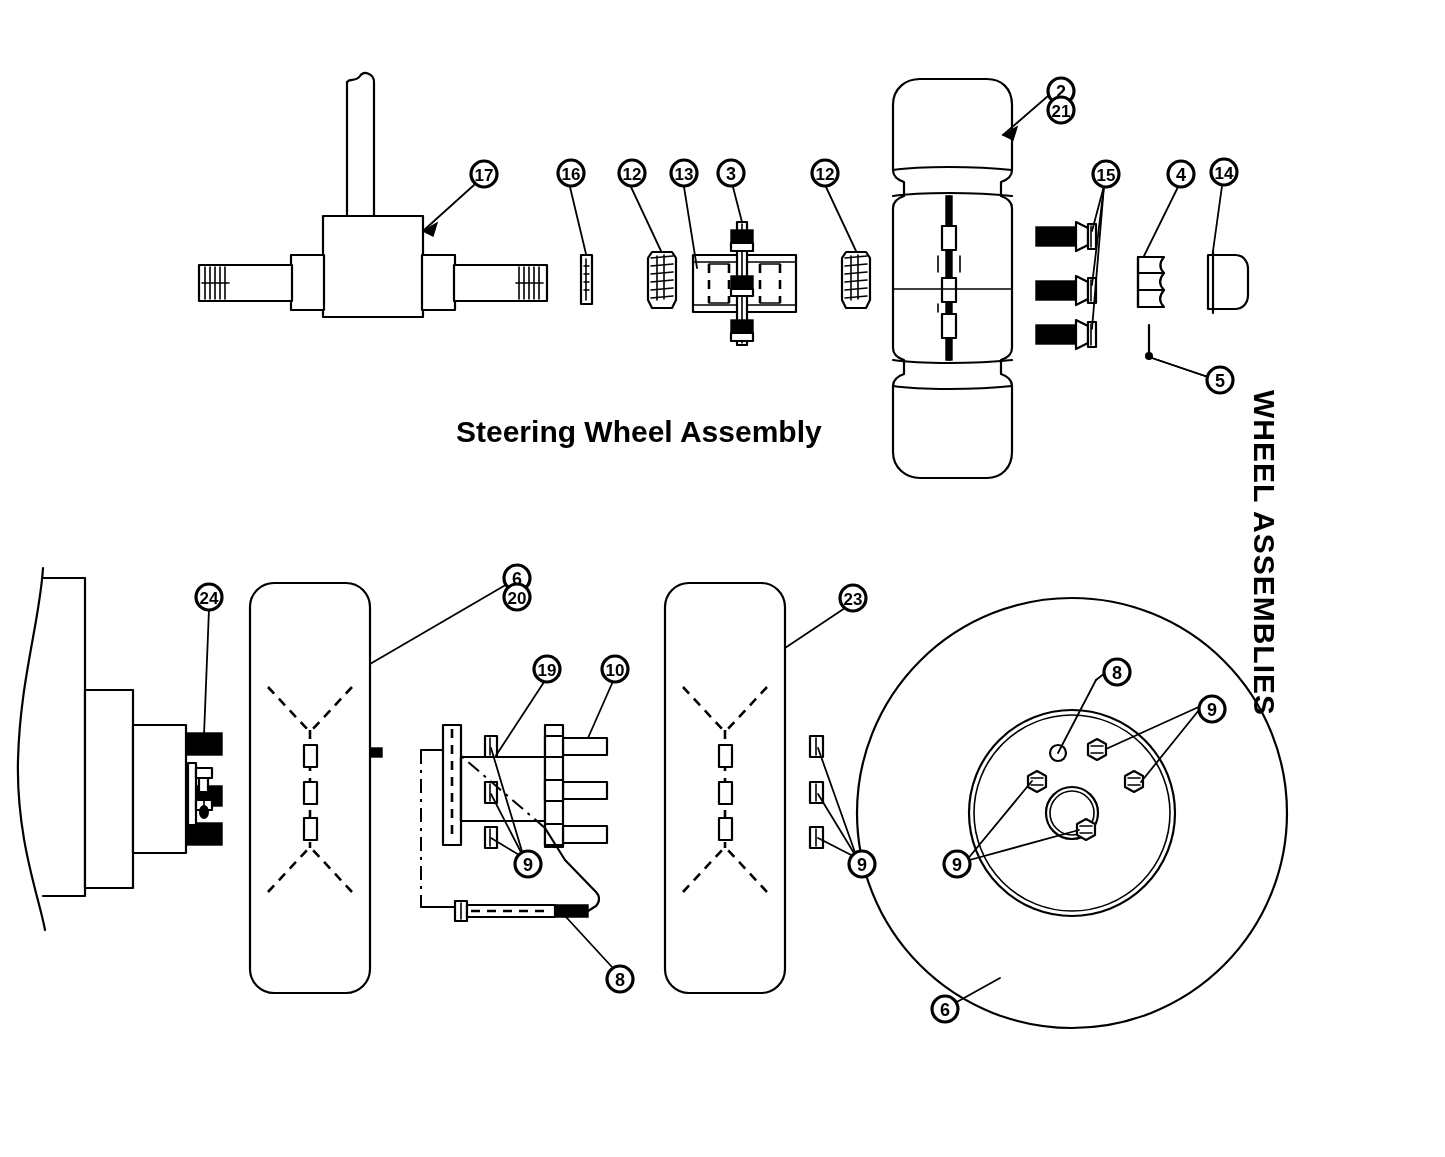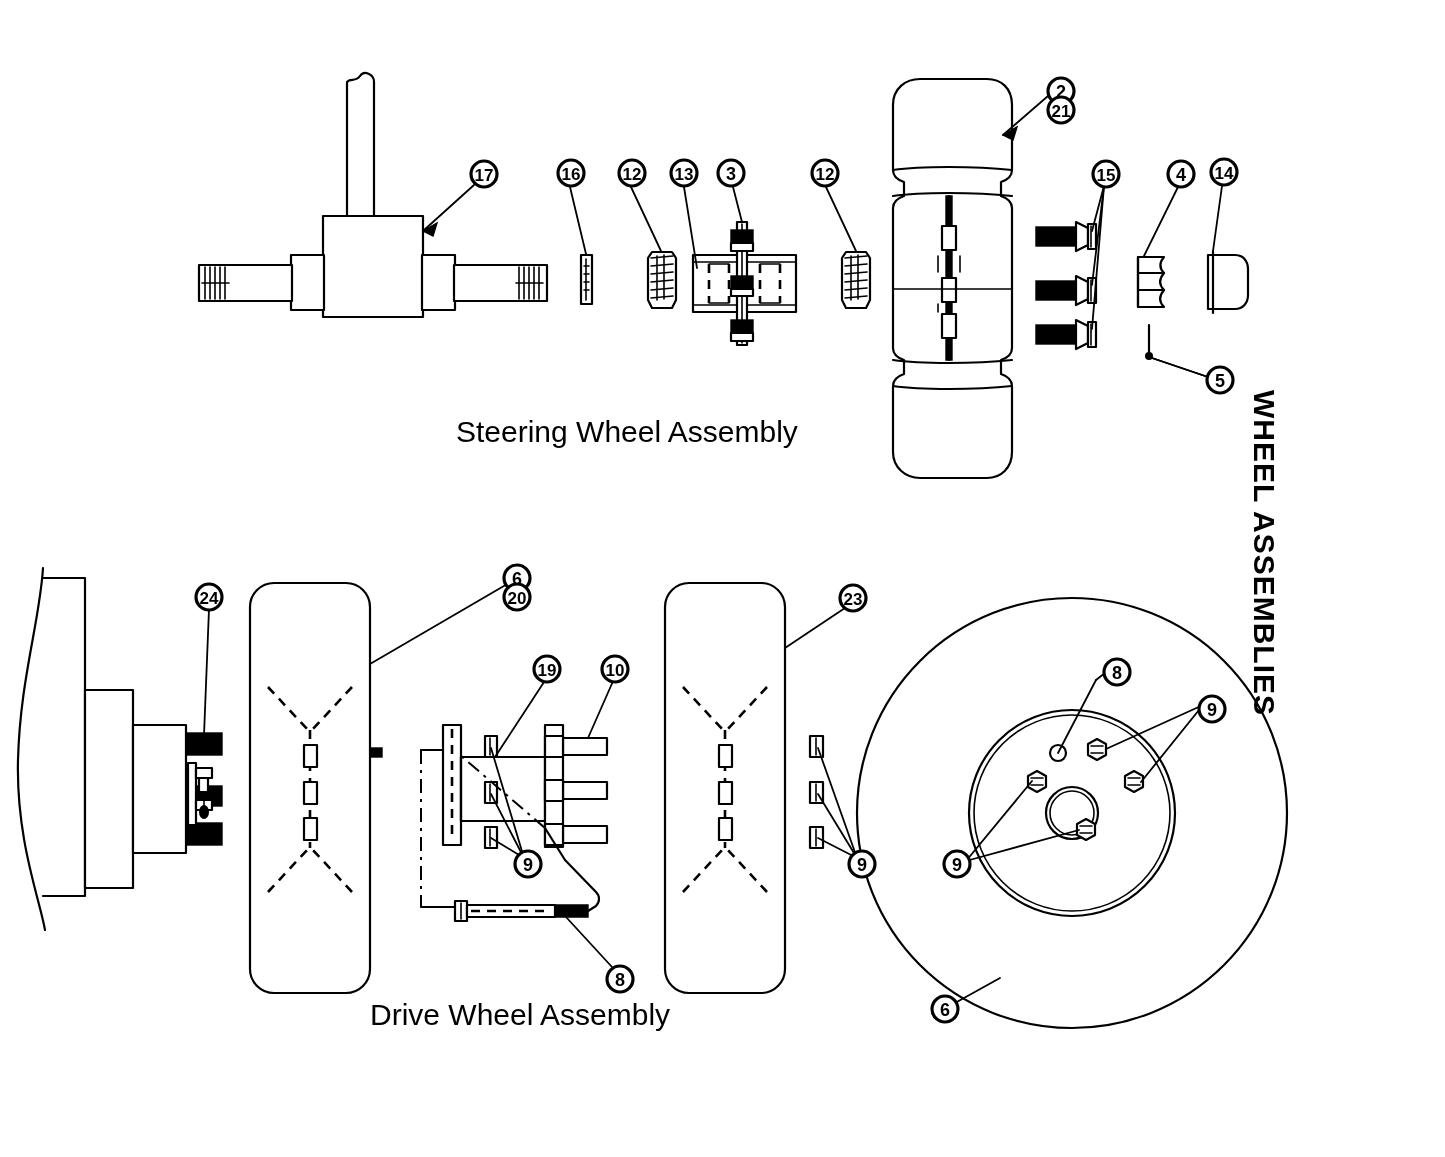--- a/index.html
+++ b/index.html
@@ -24,20 +24,21 @@
     left: 0;
     top: 0;
     width: 1445px;
     height: 1157px;
   }
   .lbl {
     position: absolute;
     font-family: "Liberation Sans", sans-serif;
     color: #000;
     white-space: nowrap;
+    font-weight: bold;
   }
   #steering-title {
     left: 456px;
     top: 415px;
     font-size: 30px;
   }
   #drive-title {
     left: 370px;
     top: 998px;
     font-size: 30px;
@@ -485,17 +486,16 @@
         <g>
           <circle cx="945" cy="1009" r="13" class="bub"></circle>
           <text x="945" y="1010" class="cnum" font-size="18">6</text>
         </g>
       </g>
 
   </svg>
 
   <div class="lbl" id="steering-title">Steering Wheel Assembly</div>
 
-  <div class="lbl" id="drive-title">Drive Wheel Assembly</div>
 
   <div class="lbl" id="sheet-title">WHEEL ASSEMBLIES</div>
 
 </div>
 
 </body></html>

